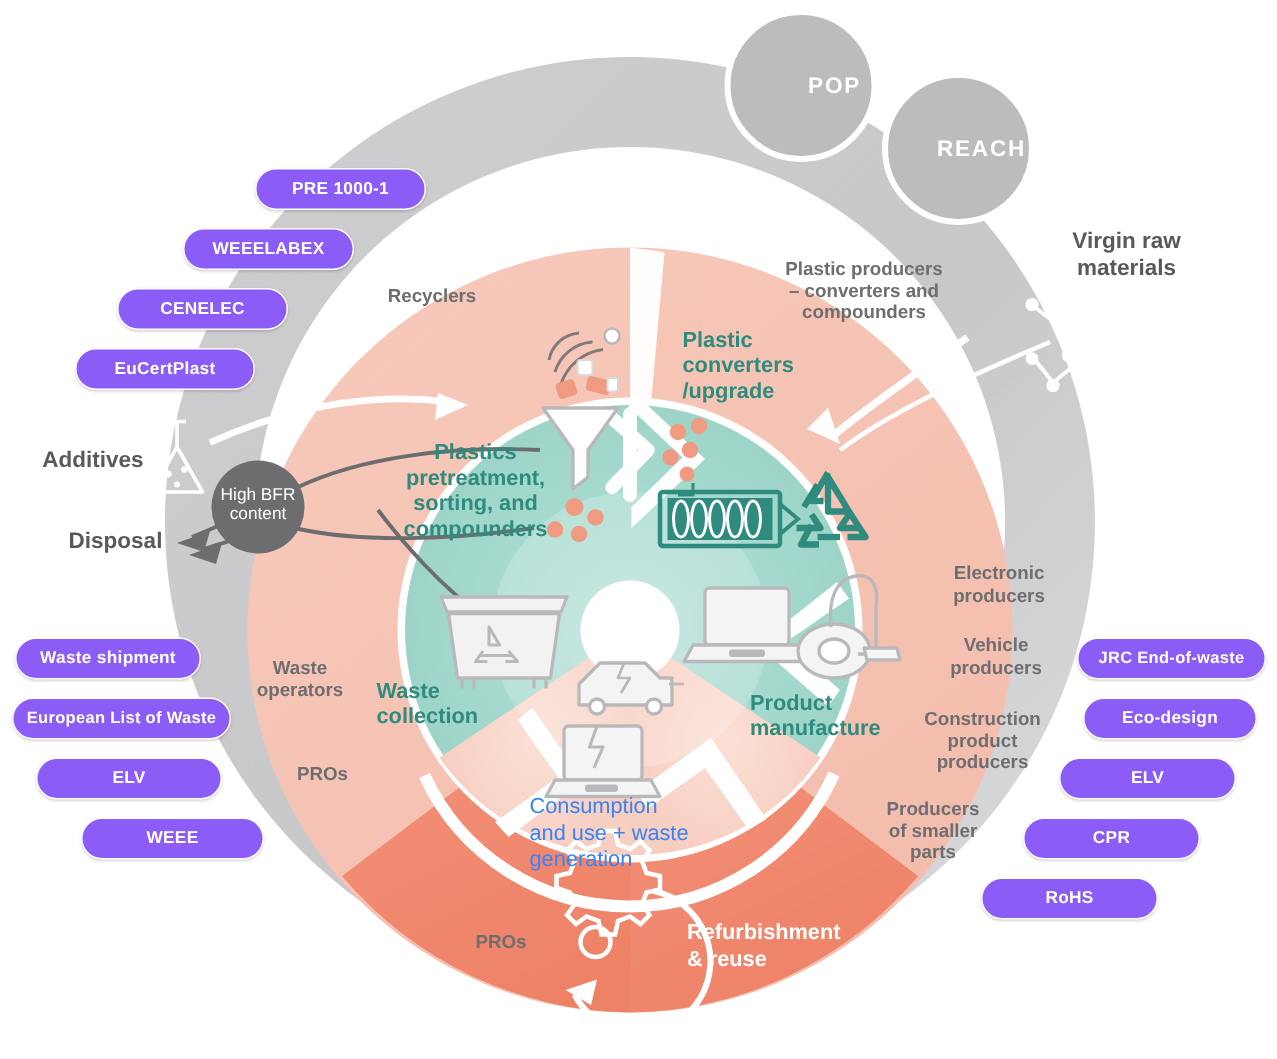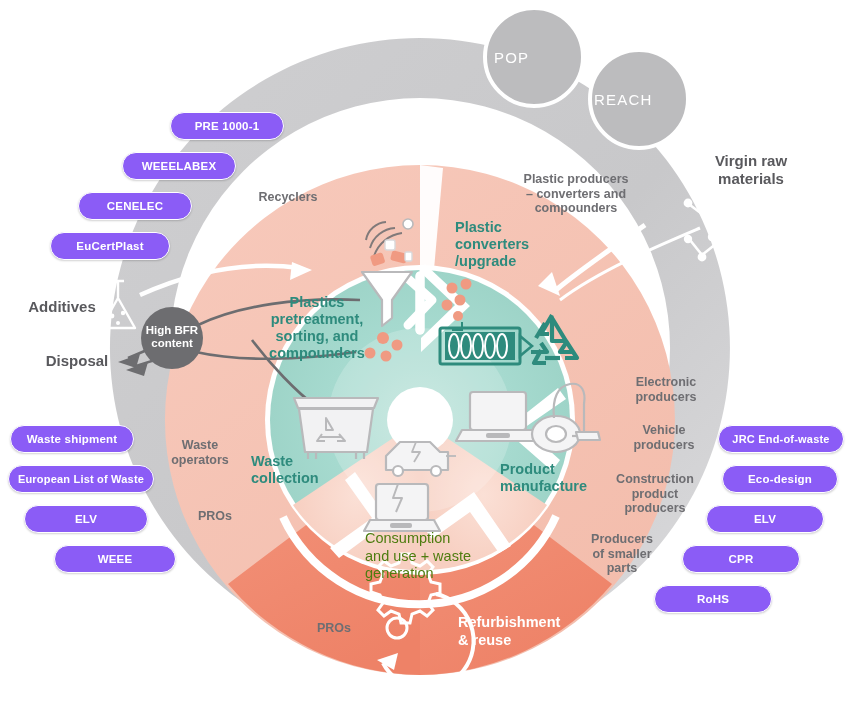--- a/index.html
+++ b/index.html
@@ -20,23 +20,23 @@
           text-align:center;font-weight:bold;}
   .tealLabel{position:absolute;color:#2e8b7d;font-size:14.5px;line-height:17px;
              font-weight:bold;text-align:center;}
   .darkLabel{position:absolute;color:#6e6e72;font-size:14.5px;line-height:17.5px;
              font-weight:bold;text-align:center;}
   .outerLabel{position:absolute;color:#59595d;font-size:15px;line-height:18px;
               font-weight:bold;text-align:center;}
   .whiteLabel{position:absolute;color:#ffffff;font-size:14.5px;line-height:17.5px;
               font-weight:bold;text-align:left;}
   .bubbleTxt{position:absolute;color:#ffffff;font-size:11.5px;line-height:13px;
-             font-weight:bold;text-align:center;}
-  .circTxt{position:absolute;color:#ffffff;font-size:15px;font-weight:normal;
-           letter-spacing:1.2px;text-align:left;}
+             font-weight:normal;text-align:center;}
+  .circTxt{position:absolute;color:#ffffff;font-size:15px;font-weight:bold;
+           letter-spacing:1.2px;text-align:right;}
 </style>
 </head>
 <body>
 
 <div class="stage">
 
   <svg class="diagram" viewBox="0 0 851 706">
     <defs>
       <linearGradient id="grayGrad" x1="0" y1="0" x2="1" y2="1">
         <stop offset="0%" stop-color="#cfcfd1"></stop>
@@ -324,21 +324,21 @@
 pretreatment,
 sorting, and
 compounders</div>
   <div class="tealLabel" style="left:455px;top:219px;width:104px;white-space:pre-line;text-align:left;">Plastic
 converters
 /upgrade</div>
   <div class="tealLabel" style="left:500px;top:461px;width:112px;white-space:pre-line;text-align:left;">Product
 manufacture</div>
   <div class="tealLabel" style="left:251px;top:453px;width:92px;white-space:pre-line;text-align:left;">Waste
 collection</div>
-  <div class="darkLabel" style="left:353px;top:530px;width:150px;white-space:pre-line;text-align:left;font-weight:normal;color:#4d7c0f;margin-left:12px;">Consumption
+  <div class="darkLabel" style="left:353px;top:530px;width:150px;white-space:pre-line;text-align:left;font-weight:normal;color:#3b82f6;">Consumption
 and use + waste
 generation</div>
   <div class="whiteLabel" style="left:458px;top:614px;width:126px;white-space:pre-line;">Refurbishment
 &amp; reuse</div>
 
   <div class="pill" style="left:170px;top:112px;width:112px;">PRE 1000-1</div>
   <div class="pill" style="left:122px;top:152px;width:112px;">WEEELABEX</div>
   <div class="pill" style="left:78px;top:192px;width:112px;">CENELEC</div>
   <div class="pill" style="left:50px;top:232px;width:118px;">EuCertPlast</div>
 

